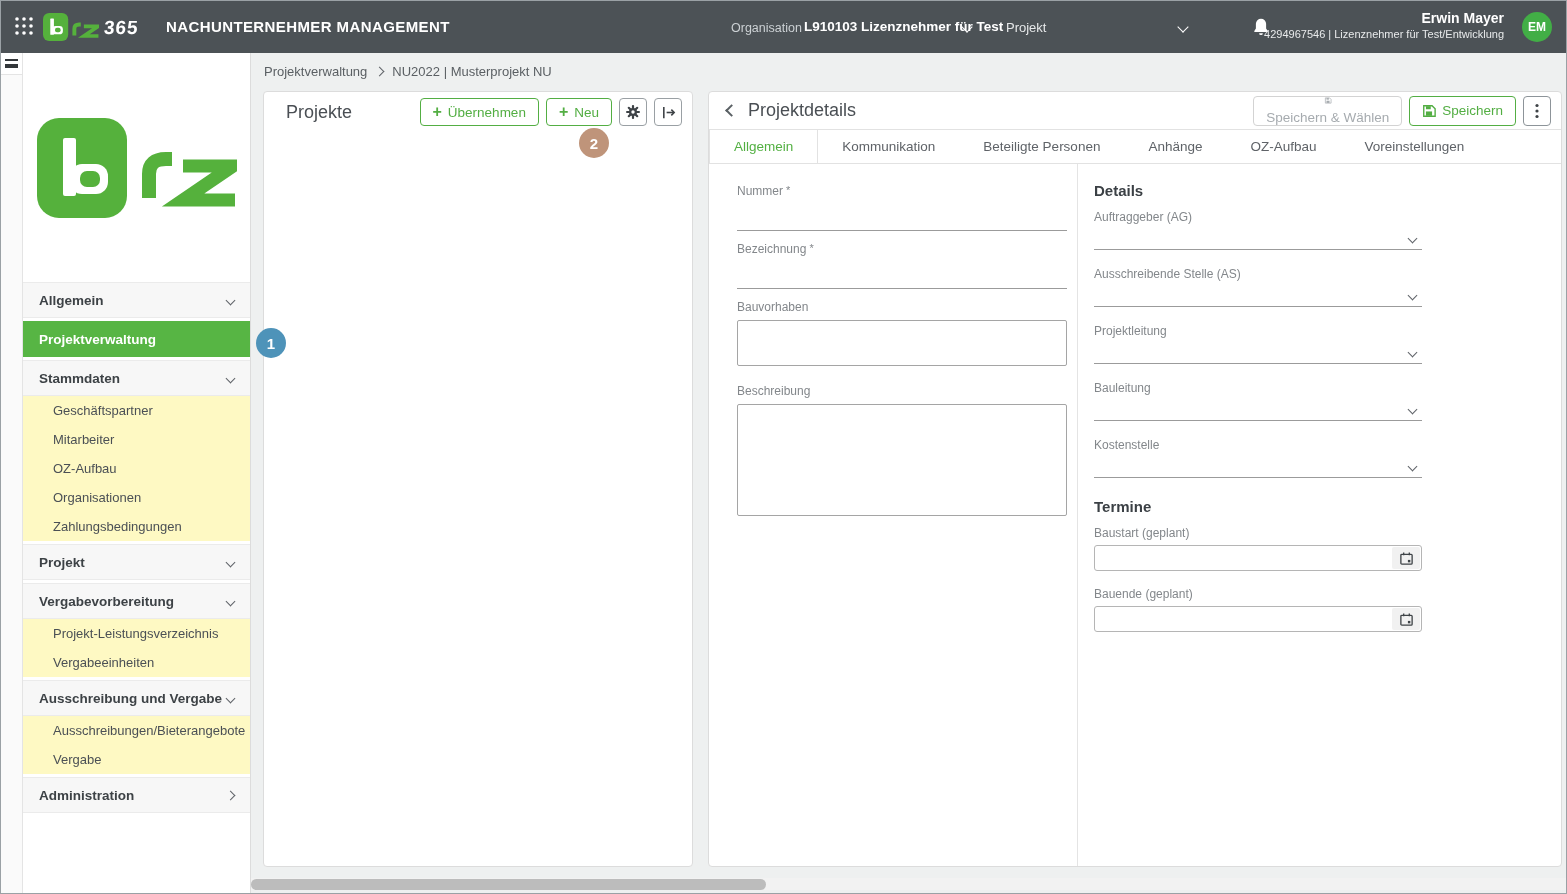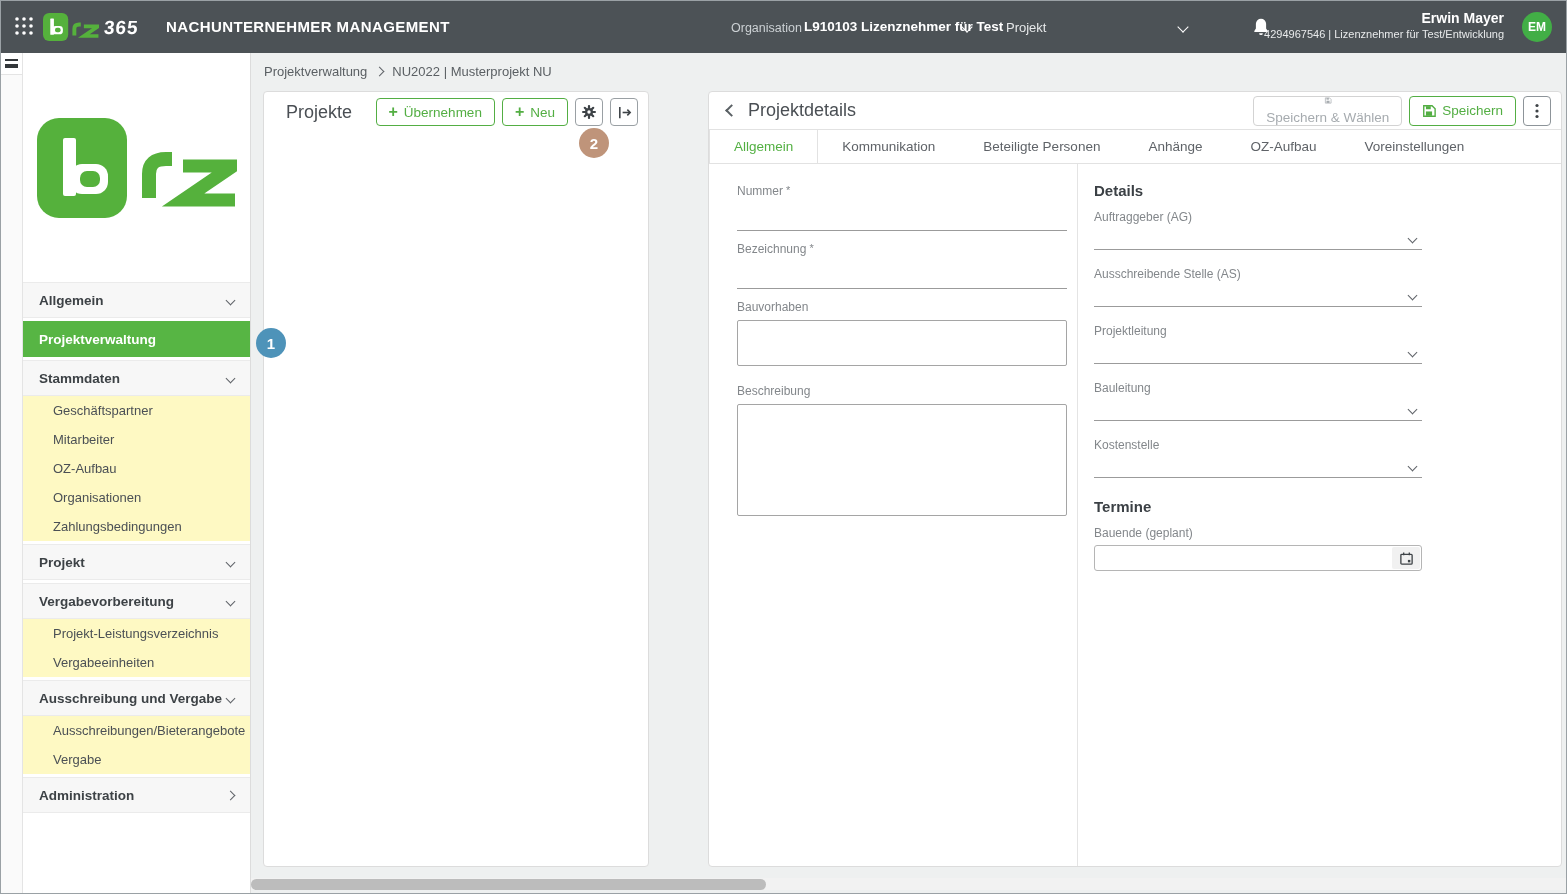--- a/index.html
+++ b/index.html
@@ -48,21 +48,21 @@
   .nav-section.first { margin-top:0; }
   .nav-section.selected { background:#57b544; border-color:#57b544; color:#fff; }
   .nav-sub { height:29px; display:flex; align-items:center; padding:0 16px 0 30px; font-size:13px; color:#4b5055;
              background:#fef9c3; cursor:pointer; }
 
   
   .main { position:absolute; top:52px; left:250px; right:0; bottom:0; background:#eef0f0; }
   .breadcrumb { position:absolute; left:13px; top:11px; font-size:13px; color:#5a5f63; display:flex; align-items:center; gap:9px; }
 
   .panel { position:absolute; background:#fff; border:1px solid #dcdcdc; border-radius:4px; }
-  .panel-projekte { left:12px; top:38px; width:386px; height:776px; }
+  .panel-projekte { left:12px; top:38px; width:430px; height:776px; }
   .panel-details  { left:457px; top:38px; width:854px; height:776px; }
 
   .pj-header { height:40px; display:flex; align-items:center; padding:0 10px 0 22px; }
   .pj-title { font-size:18px; color:#4a4f54; }
   .pj-actions { margin-left:auto; display:flex; gap:7px; align-items:center; }
 
   .btn { display:flex; align-items:center; gap:6px; height:28px; padding:0 12px; background:#fff;
          border:1px solid #53ae43; border-radius:4px; color:#53ae43; font-size:13.5px; cursor:pointer; white-space:nowrap; }
   .btn .plus { font-size:16px; font-weight:700; line-height:1; }
   .btn-icon { width:28px; height:28px; padding:0; justify-content:center; border:1px solid #9aa0a4; color:#3e4347; }
@@ -384,20 +384,33 @@
           <div class="sel-field">
             <label class="flabel">Kostenstelle</label>
             <div class="sel-line">
                 <span class="chev down"></span>
               </div>
           </div>
 
           <div class="sec-heading termine">Termine</div>
 
           <div class="date-field">
+            <label class="flabel">Baustart (geplant)</label>
+            <div class="date-box">
+              <input class="date-input" style="">
+              <span class="date-btn">
+                <svg width="15" height="15" viewBox="0 0 16 16">
+                  <rect x="2" y="3.5" width="12" height="10.5" rx="1" fill="none" stroke="#3e4347" stroke-width="1.4"></rect>
+                  <path d="M5 1.5v3M11 1.5v3" stroke="#3e4347" stroke-width="1.4"></path>
+                  <rect x="9.5" y="9.5" width="2.6" height="2.6" fill="#3e4347"></rect>
+                </svg>
+              </span>
+            </div>
+          </div>
+          <div class="date-field">
             <label class="flabel">Bauende (geplant)</label>
             <div class="date-box">
               <input class="date-input" style="">
               <span class="date-btn">
                 <svg width="15" height="15" viewBox="0 0 16 16">
                   <rect x="2" y="3.5" width="12" height="10.5" rx="1" fill="none" stroke="#3e4347" stroke-width="1.4"></rect>
                   <path d="M5 1.5v3M11 1.5v3" stroke="#3e4347" stroke-width="1.4"></path>
                   <rect x="9.5" y="9.5" width="2.6" height="2.6" fill="#3e4347"></rect>
                 </svg>
               </span>

